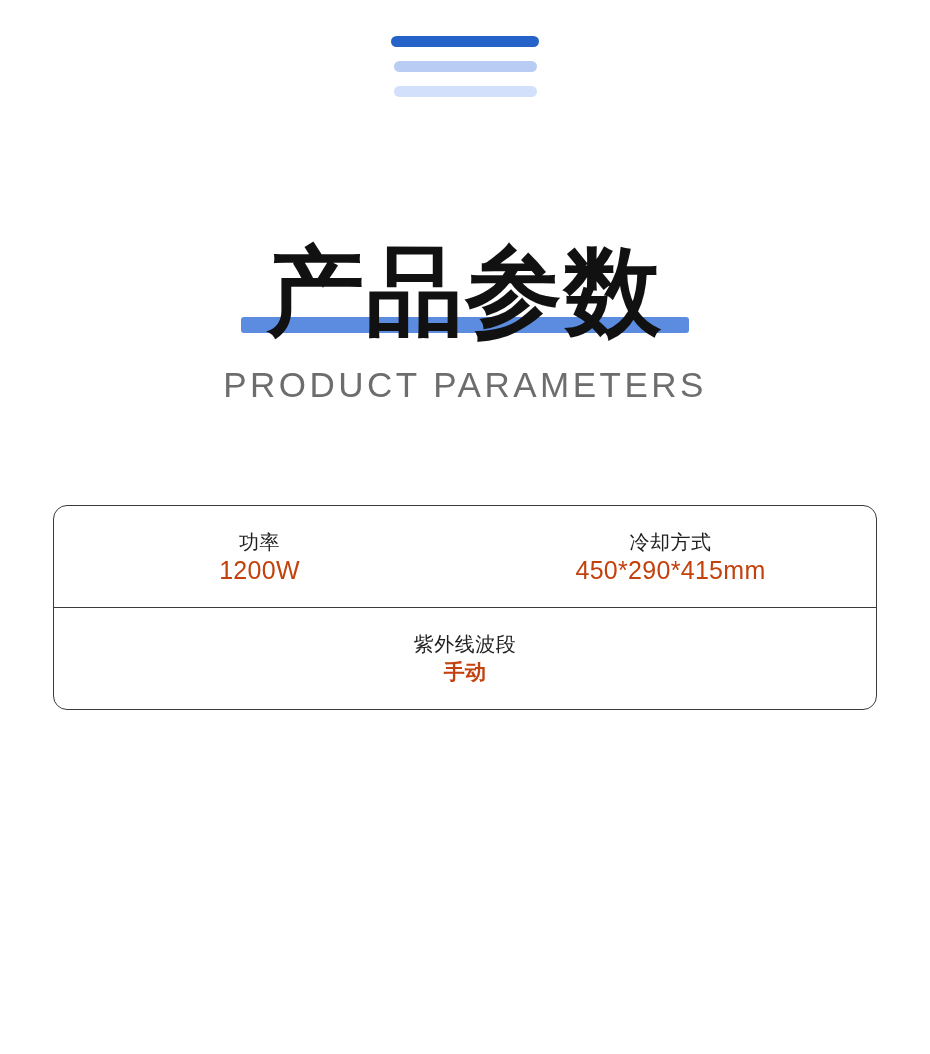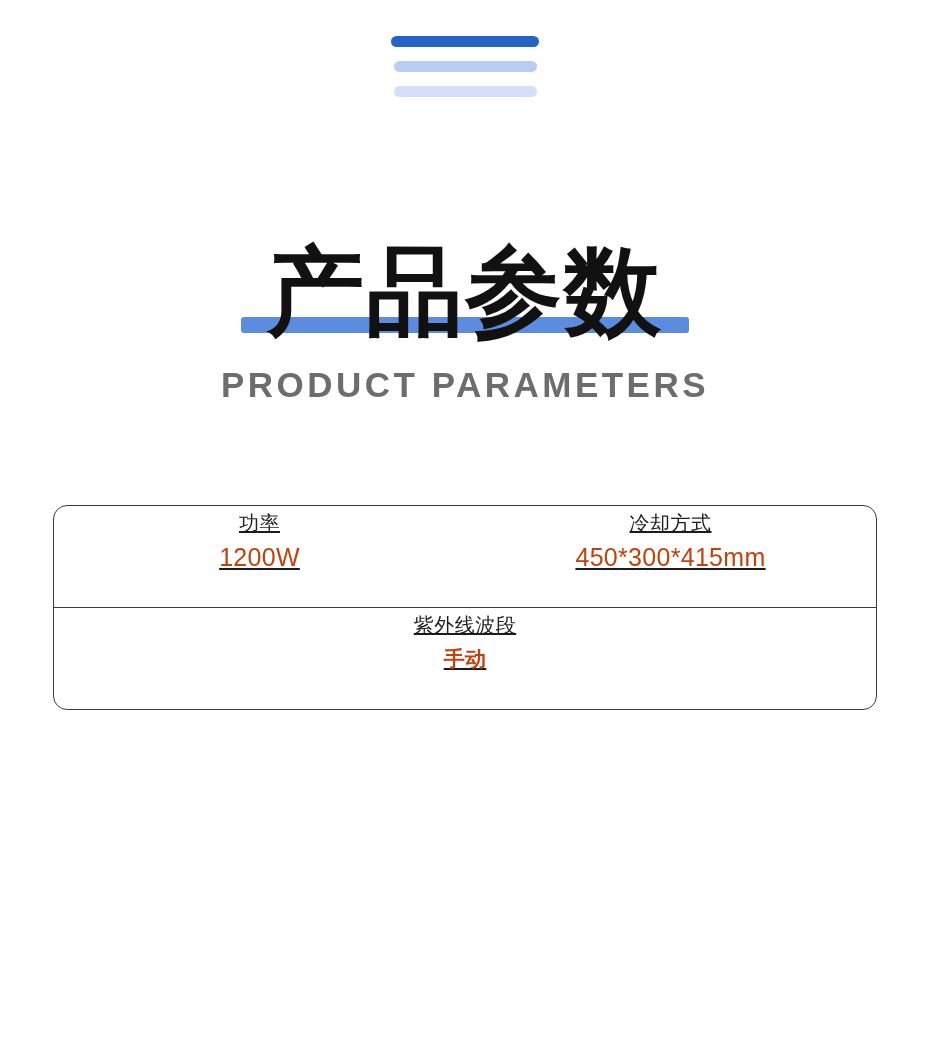--- a/index.html
+++ b/index.html
@@ -75,21 +75,21 @@
     letter-spacing: 2px;
     color: #111111;
     white-space: nowrap;
     text-align: center;
   }
   .title-en {
     margin-top: 20px;
     font-size: 35px;
     letter-spacing: 3.5px;
     color: #6d6d6d;
-    font-weight: 700;
+    font-weight: 400;
   }
 
   
   .table {
     position: absolute;
     left: 53px;
     top: 505px;
     width: 824px;
     border: 1.6px solid #3b3b3b;
     border-radius: 14px;
@@ -101,25 +101,23 @@
     display: flex;
     border-bottom: 1.6px solid #3b3b3b;
     height: 101px;
   }
   .row:last-child { border-bottom: none; }
   .cell {
     flex: 1 1 50%;
     display: flex;
     flex-direction: column;
     align-items: center;
-    justify-content: flex-start;
-    gap: 6px;
+    justify-content: center;
     padding: 4px 10px;
     box-sizing: border-box;
-    text-decoration: underline;
   }
   .cell .label {
     font-size: 20px;
     color: #1f1f1f;
     font-weight: 400;
     letter-spacing: 0.5px;
   }
   .cell .value {
     font-size: 25px;
     color: #c2410c;
@@ -152,21 +150,21 @@
 
   <div class="table">
 
     <div class="row">
       <div class="cell">
         <span class="label">功率</span>
         <span class="value">1200W</span>
       </div>
       <div class="cell">
         <span class="label">冷却方式</span>
-        <span class="value">450*300*415mm</span>
+        <span class="value">450*290*415mm</span>
       </div>
     </div>
 
     <div class="row">
       <div class="cell">
         <span class="label">紫外线波段</span>
         <span class="value cn-bold">手动</span>
       </div>
     </div>
 

